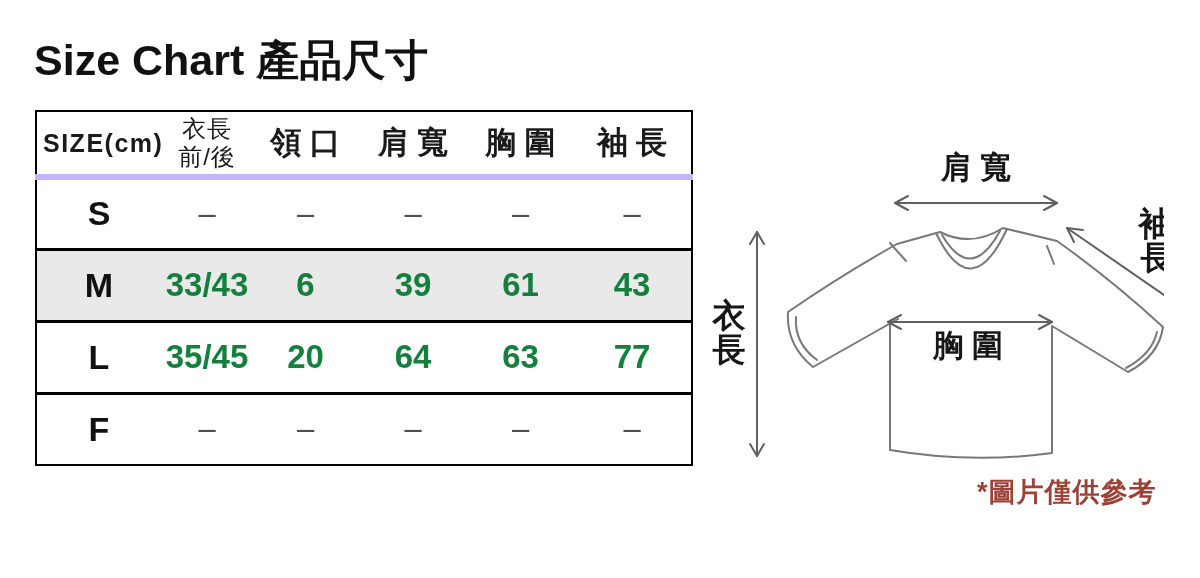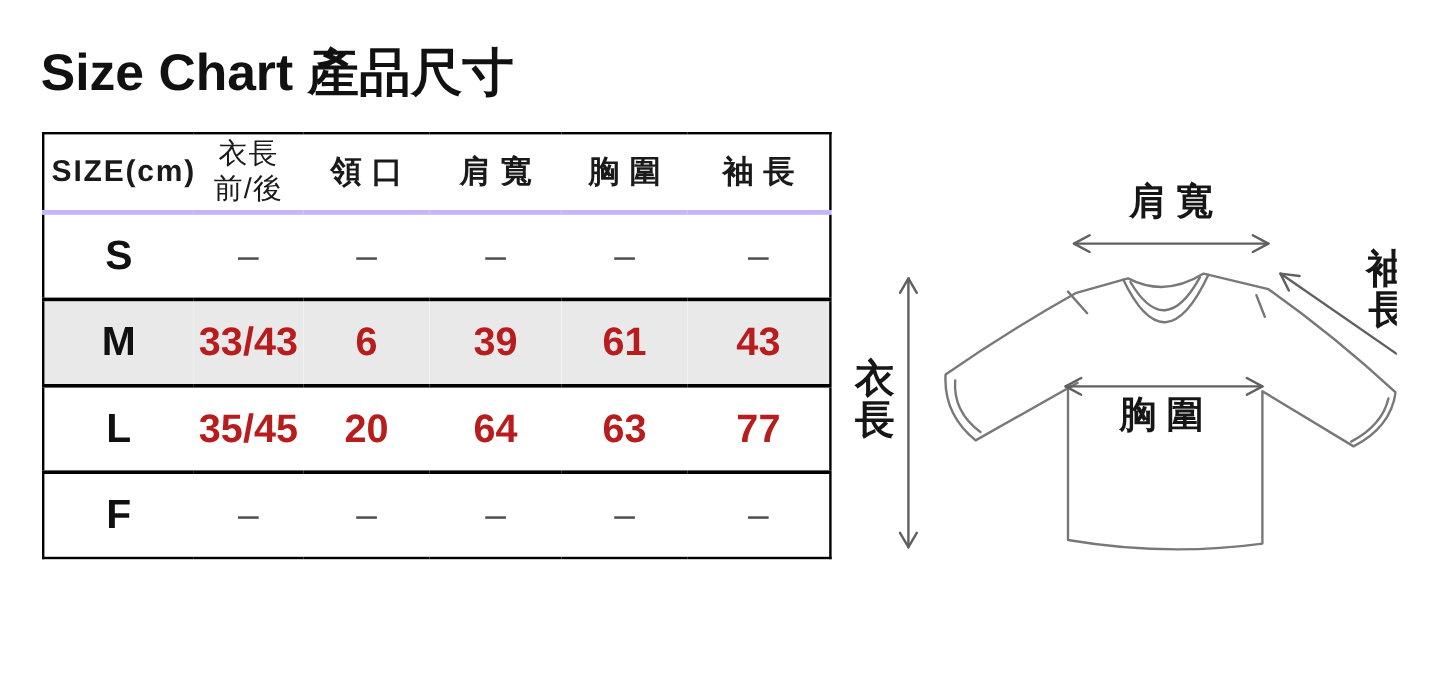--- a/index.html
+++ b/index.html
@@ -41,36 +41,36 @@
   }
   table.size-table th,
   table.size-table td {
     text-align: center;
     vertical-align: middle;
     overflow: hidden;
     white-space: nowrap;
   }
   thead tr { height: 66px; }
   tbody tr { height: 72px; }
-  thead tr { border-bottom: 4px solid #c4b5fd; }
+  thead tr { border-bottom: 6px solid #c4b5fd; }
   tbody tr + tr { border-top: 3px solid #000000; }
   tbody tr.shaded { background: #e9e9e9; }
 
   th.h-size {
     text-align: left;
     padding-left: 6px;
     font-size: 25px;
     font-weight: bold;
     letter-spacing: 1.5px;
   }
   th.h-length { font-size: 24px; font-weight: normal; line-height: 1.18; letter-spacing: 1px; }
-  th.h-cjk { font-size: 26px; font-weight: bold; letter-spacing: 8px; text-indent: 8px; }
+  th.h-cjk { font-size: 31px; font-weight: bold; letter-spacing: 8px; text-indent: 8px; }
 
   td.size-cell { font-size: 34px; font-weight: bold; color: #111111; }
-  td.val-cell  { font-size: 33px; font-weight: bold; color: #b91c1c; }
+  td.val-cell  { font-size: 33px; font-weight: bold; color: #15803d; }
   tr.empty td.val-cell { color: #4f4f4f; font-weight: normal; font-size: 31px; }
 
   
   .diagram {
     position: absolute;
     left: 700px;
     top: 140px;
     width: 500px;
     height: 390px;
   }
@@ -210,14 +210,15 @@
 
       <text class="diagram-text" x="280" y="38" font-size="31" letter-spacing="8" text-anchor="middle">肩寬</text>
       <text class="diagram-text" x="272" y="216" font-size="31" letter-spacing="8" text-anchor="middle">胸圍</text>
       <text class="diagram-text" x="455" y="95" font-size="33" text-anchor="middle">袖</text>
       <text class="diagram-text" x="457" y="129" font-size="33" text-anchor="middle">長</text>
       <text class="diagram-text" x="29" y="187" font-size="33" text-anchor="middle">衣</text>
       <text class="diagram-text" x="29" y="221" font-size="33" text-anchor="middle">長</text>
     </svg>
   </div>
 
+  <div class="note">*圖片僅供參考</div>
 
 </div>
 
 </body></html>

